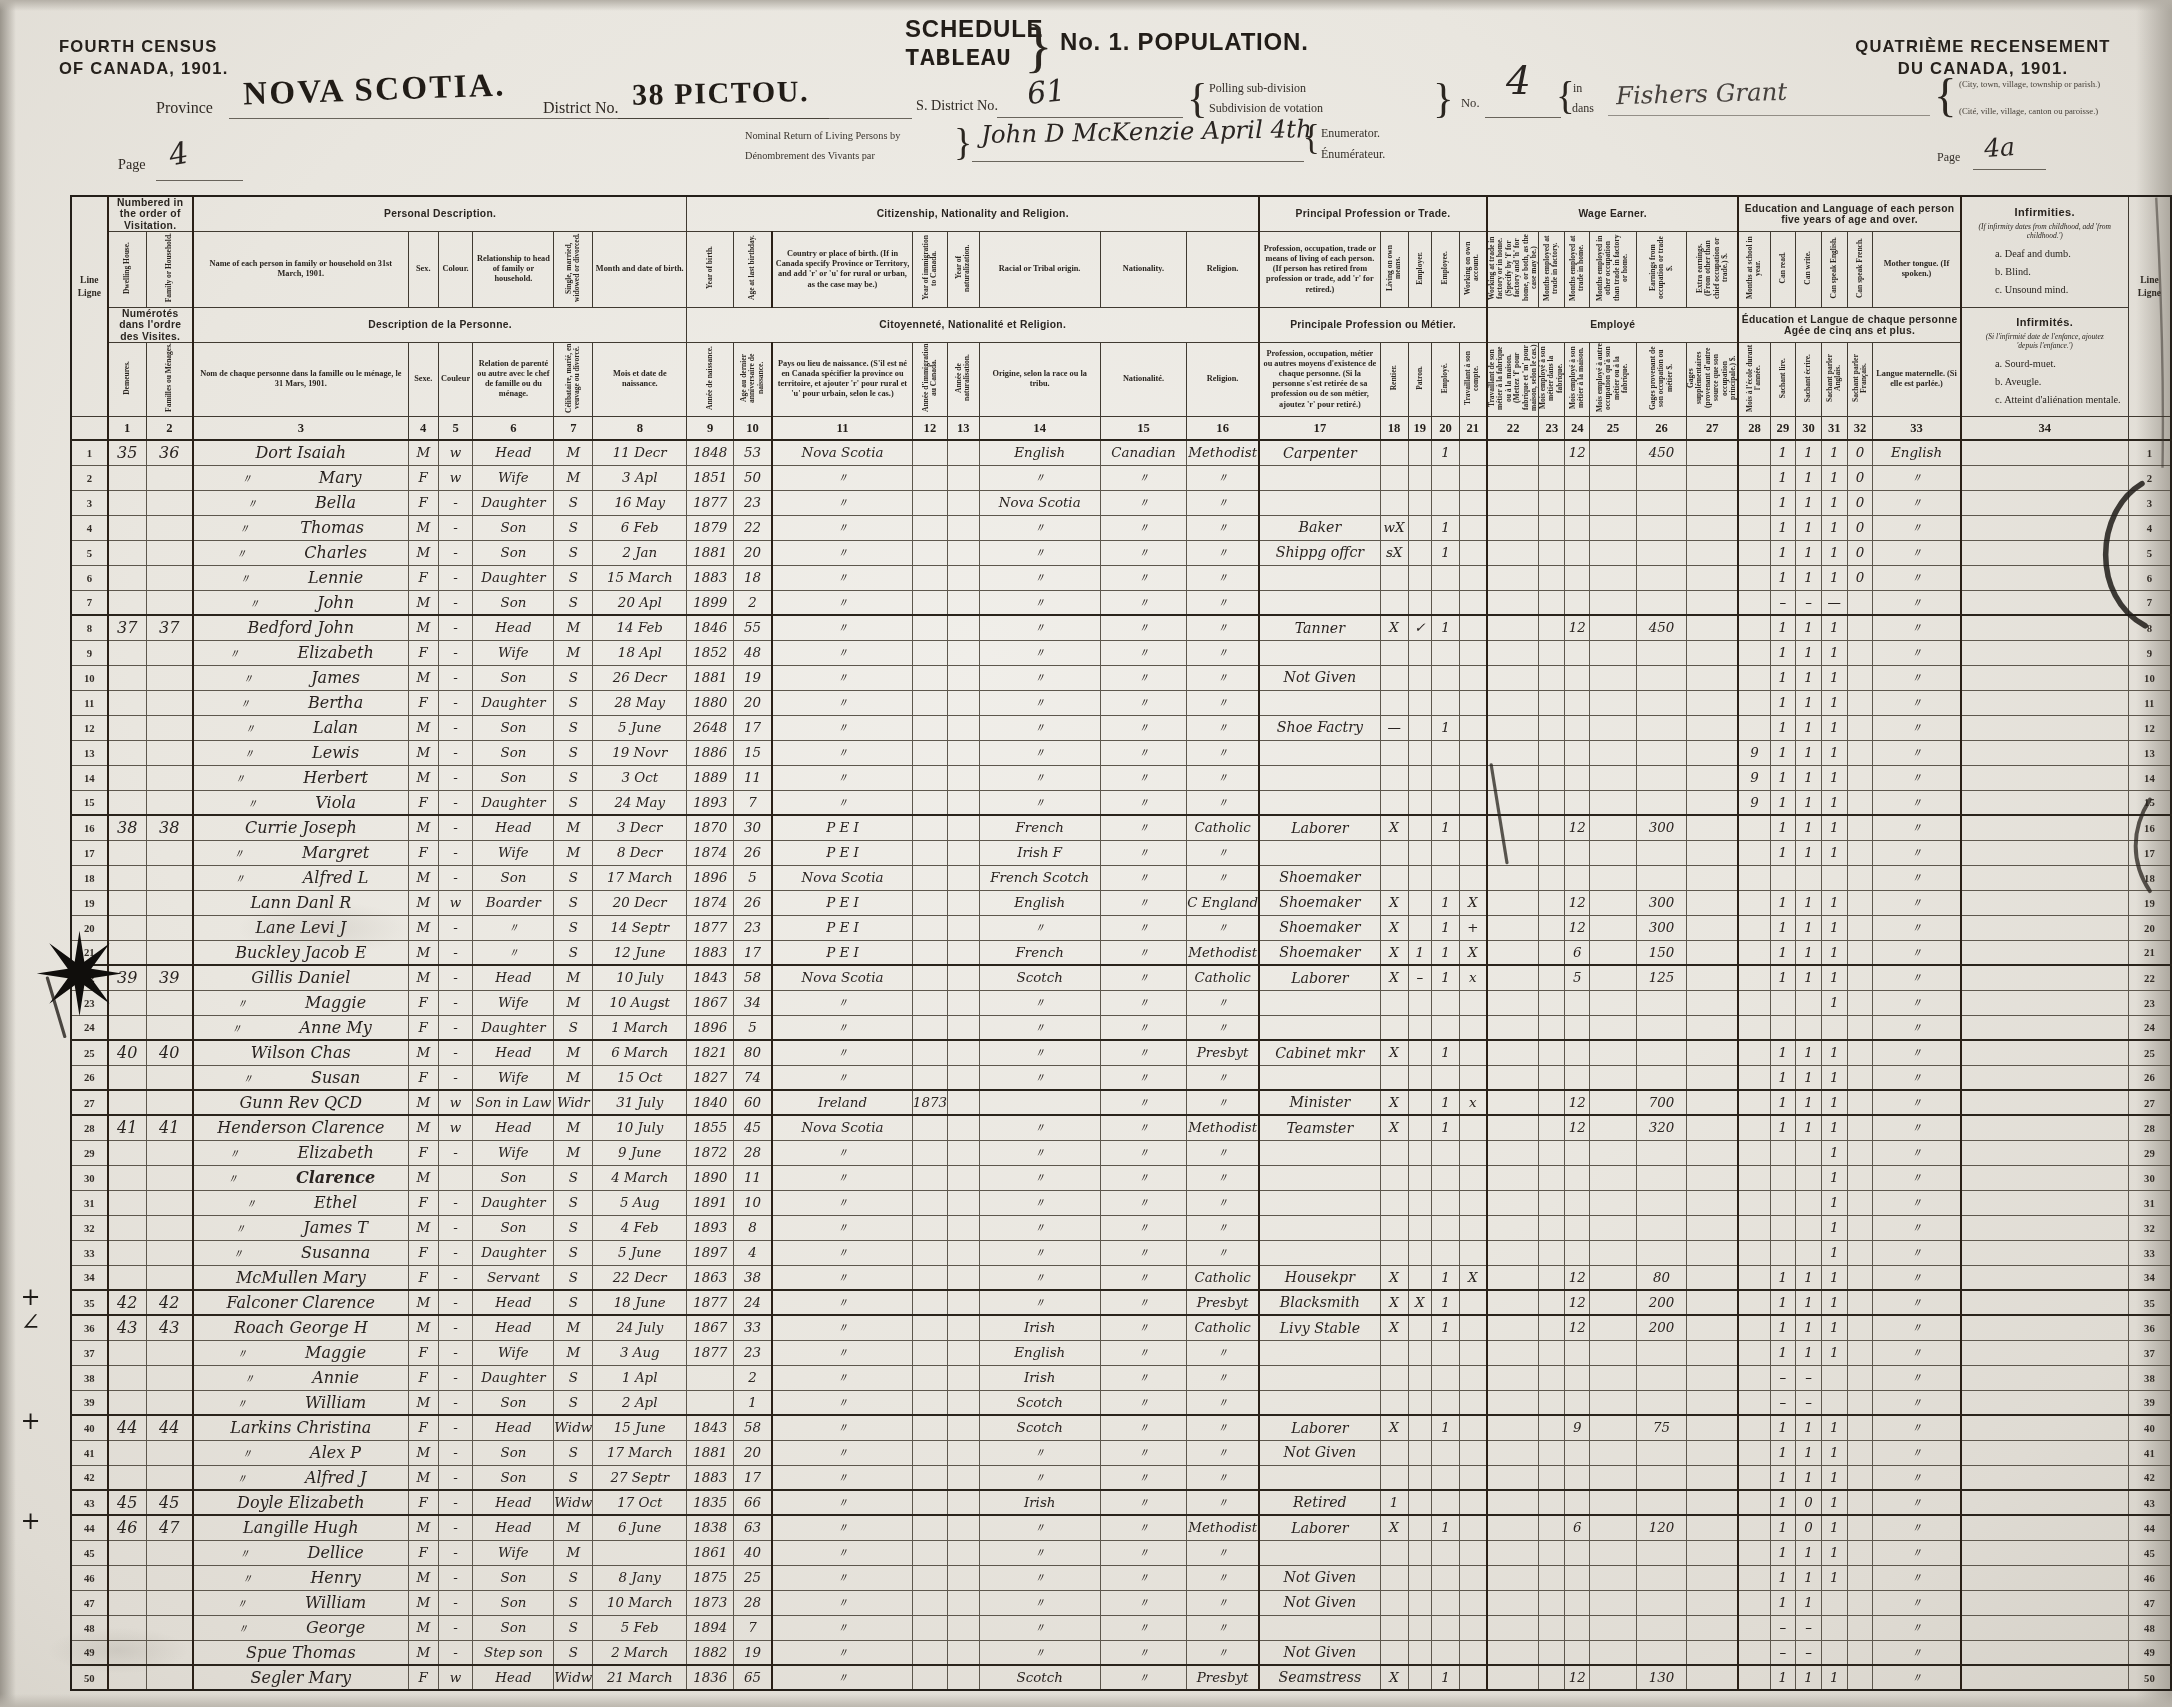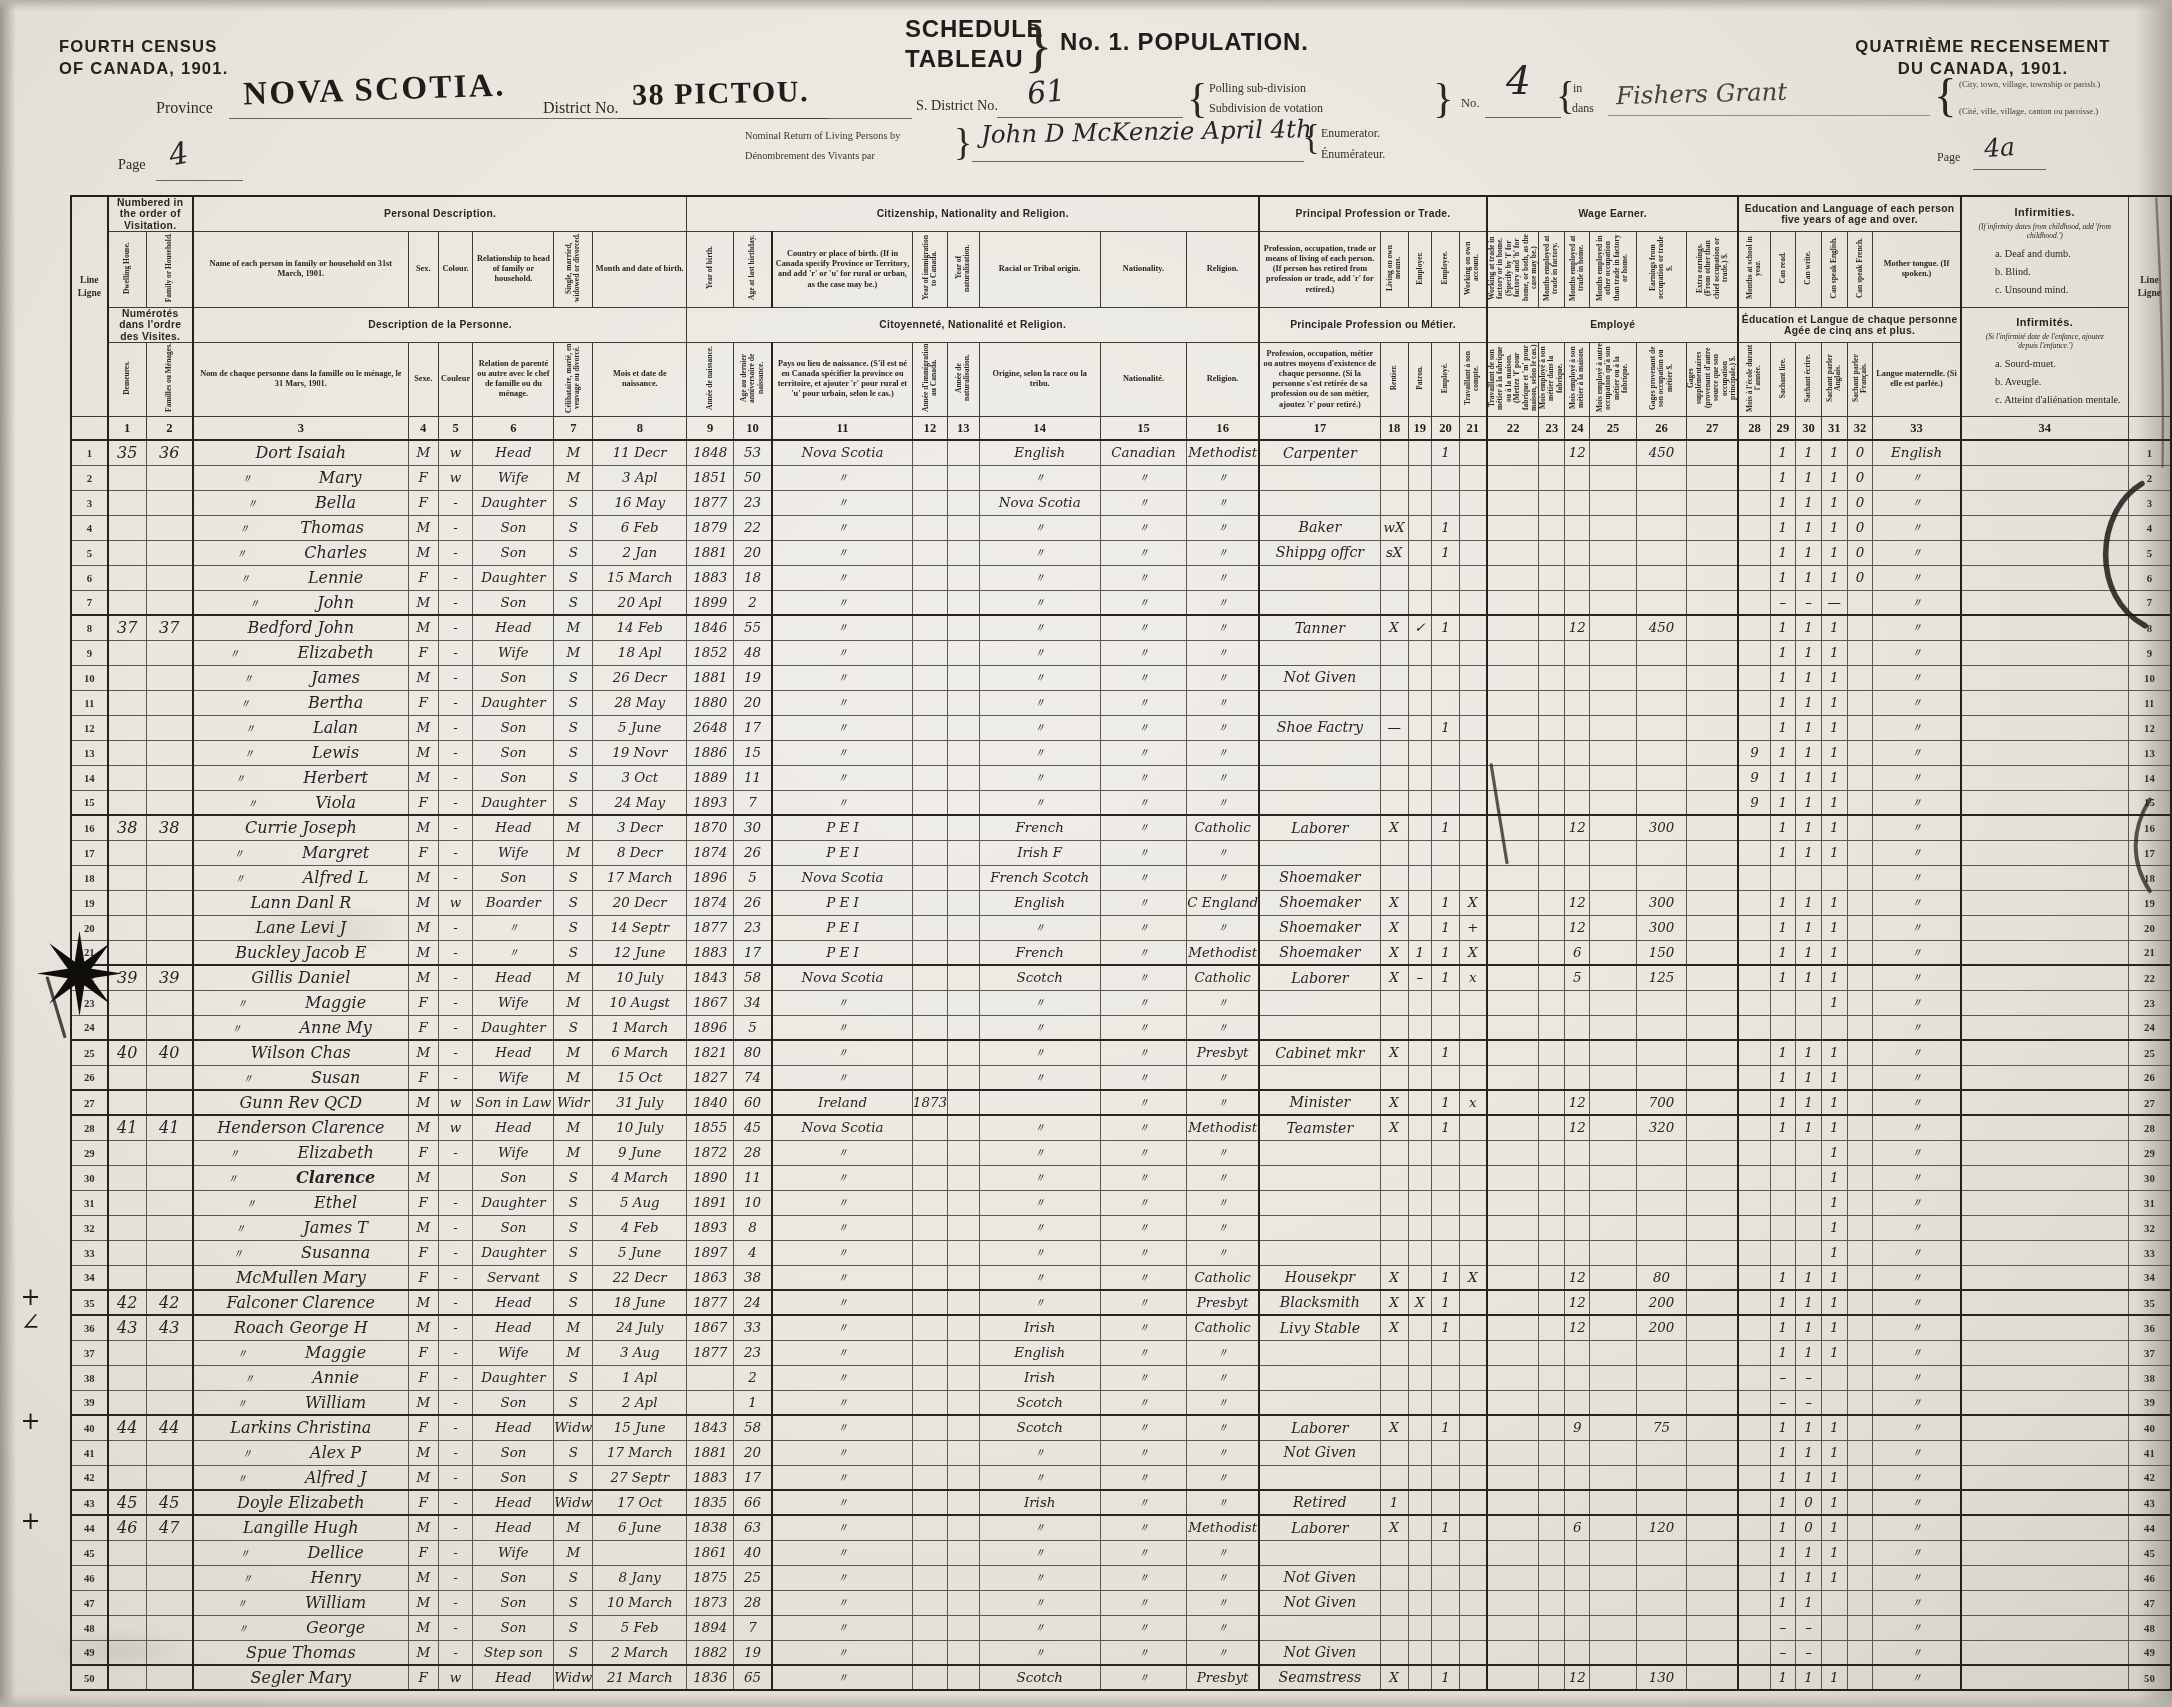--- a/index.html
+++ b/index.html
@@ -74,21 +74,21 @@
   <div class="edgeT"></div>
   <div class="edgeB"></div>
   <div class="smudge" style="left:237px;top:901px;width:174px;height:55px;background:radial-gradient(rgba(120,112,100,.14),rgba(120,112,100,0) 70%);"></div>
   <div class="smudge" style="left:47px;top:1627px;width:142px;height:47px;background:radial-gradient(rgba(110,104,94,.15),rgba(110,104,94,0) 70%);"></div>
 
   <div class="abs btitle" style="left:59px;top:36px;">
     <div>FOURTH CENSUS</div>
     <div>OF CANADA, 1901.</div>
   </div>
   <div class="abs big" style="left:905px;top:17.4px;">SCHEDULE</div>
-  <div class="abs big" style="left:905px;top:47px;">TABLEAU</div>
+  <div class="abs big" style="left:905px;top:47px;font-family:Liberation Mono, monospace;">TABLEAU</div>
   <div class="abs brace" style="left:1024px;top:11px;font-size:60px;">}</div>
   <div class="abs big" style="left:1060px;top:30px;">No. 1. POPULATION.</div>
   <div class="abs btitle" style="left:1817px;top:36px;width:332px;text-align:center;">
     <div>QUATRIÈME RECENSEMENT</div>
     <div>DU CANADA, 1901.</div>
   </div>
 
   <span class="abs serif20" style="left:156px;top:98px;">Province</span>
   <span class="abs stamp" style="left:243px;top:71px;font-size:33px;letter-spacing:2.4px;transform:rotate(-2deg);">NOVA SCOTIA.</span>
   <div class="rule" style="left:229px;top:118px;width:600px;"></div>

